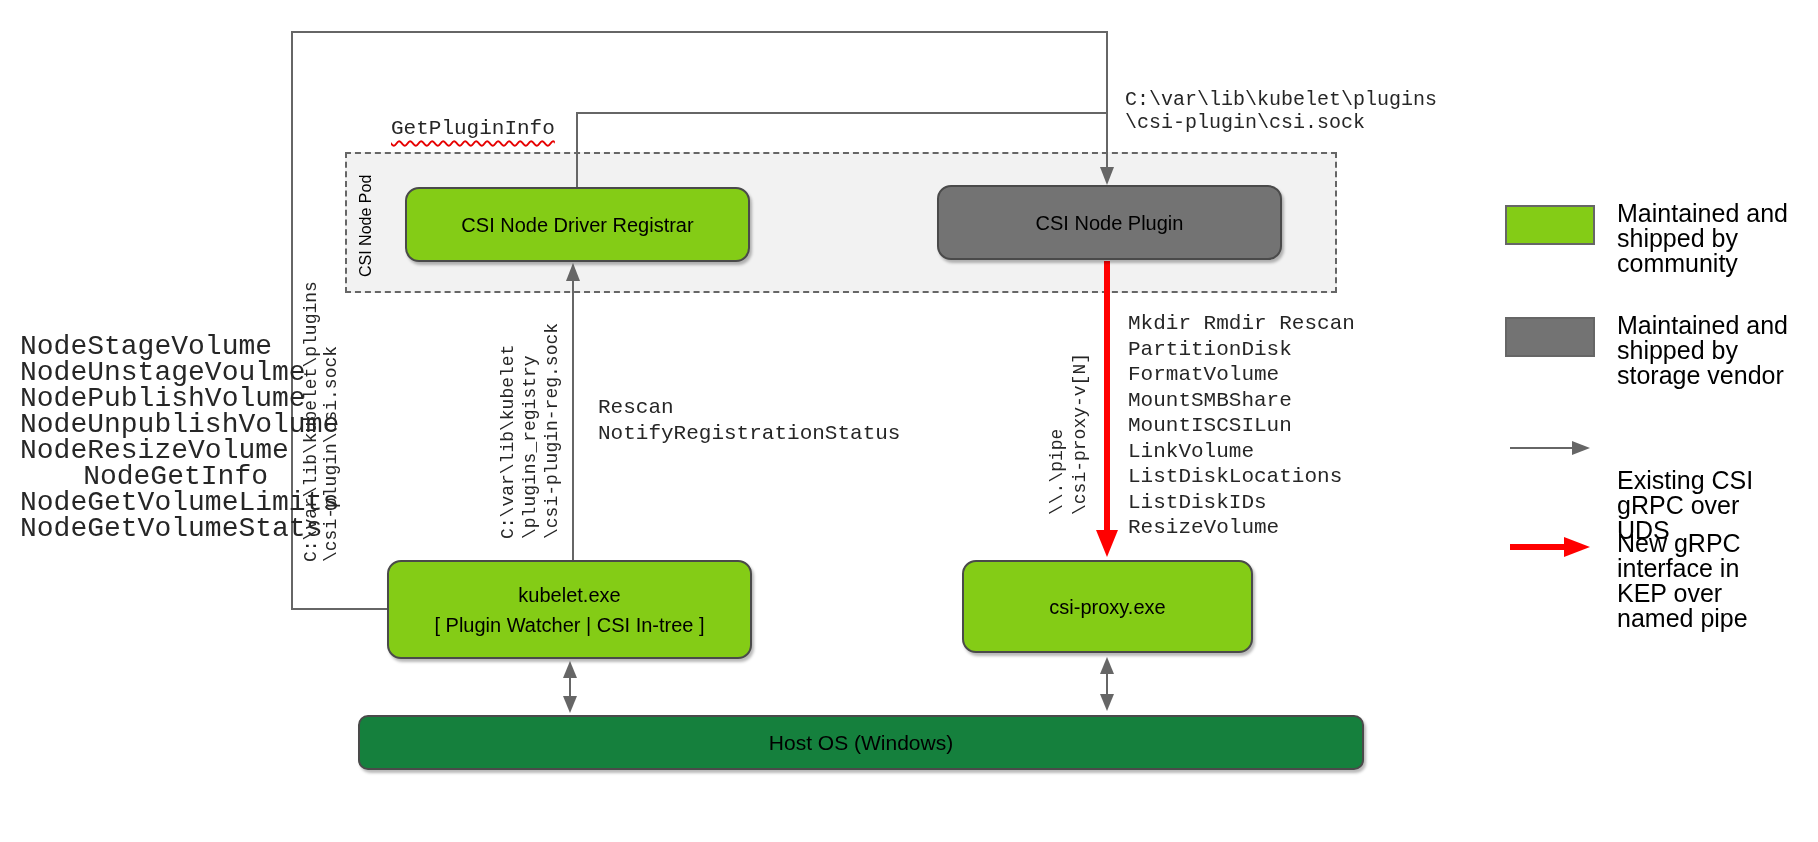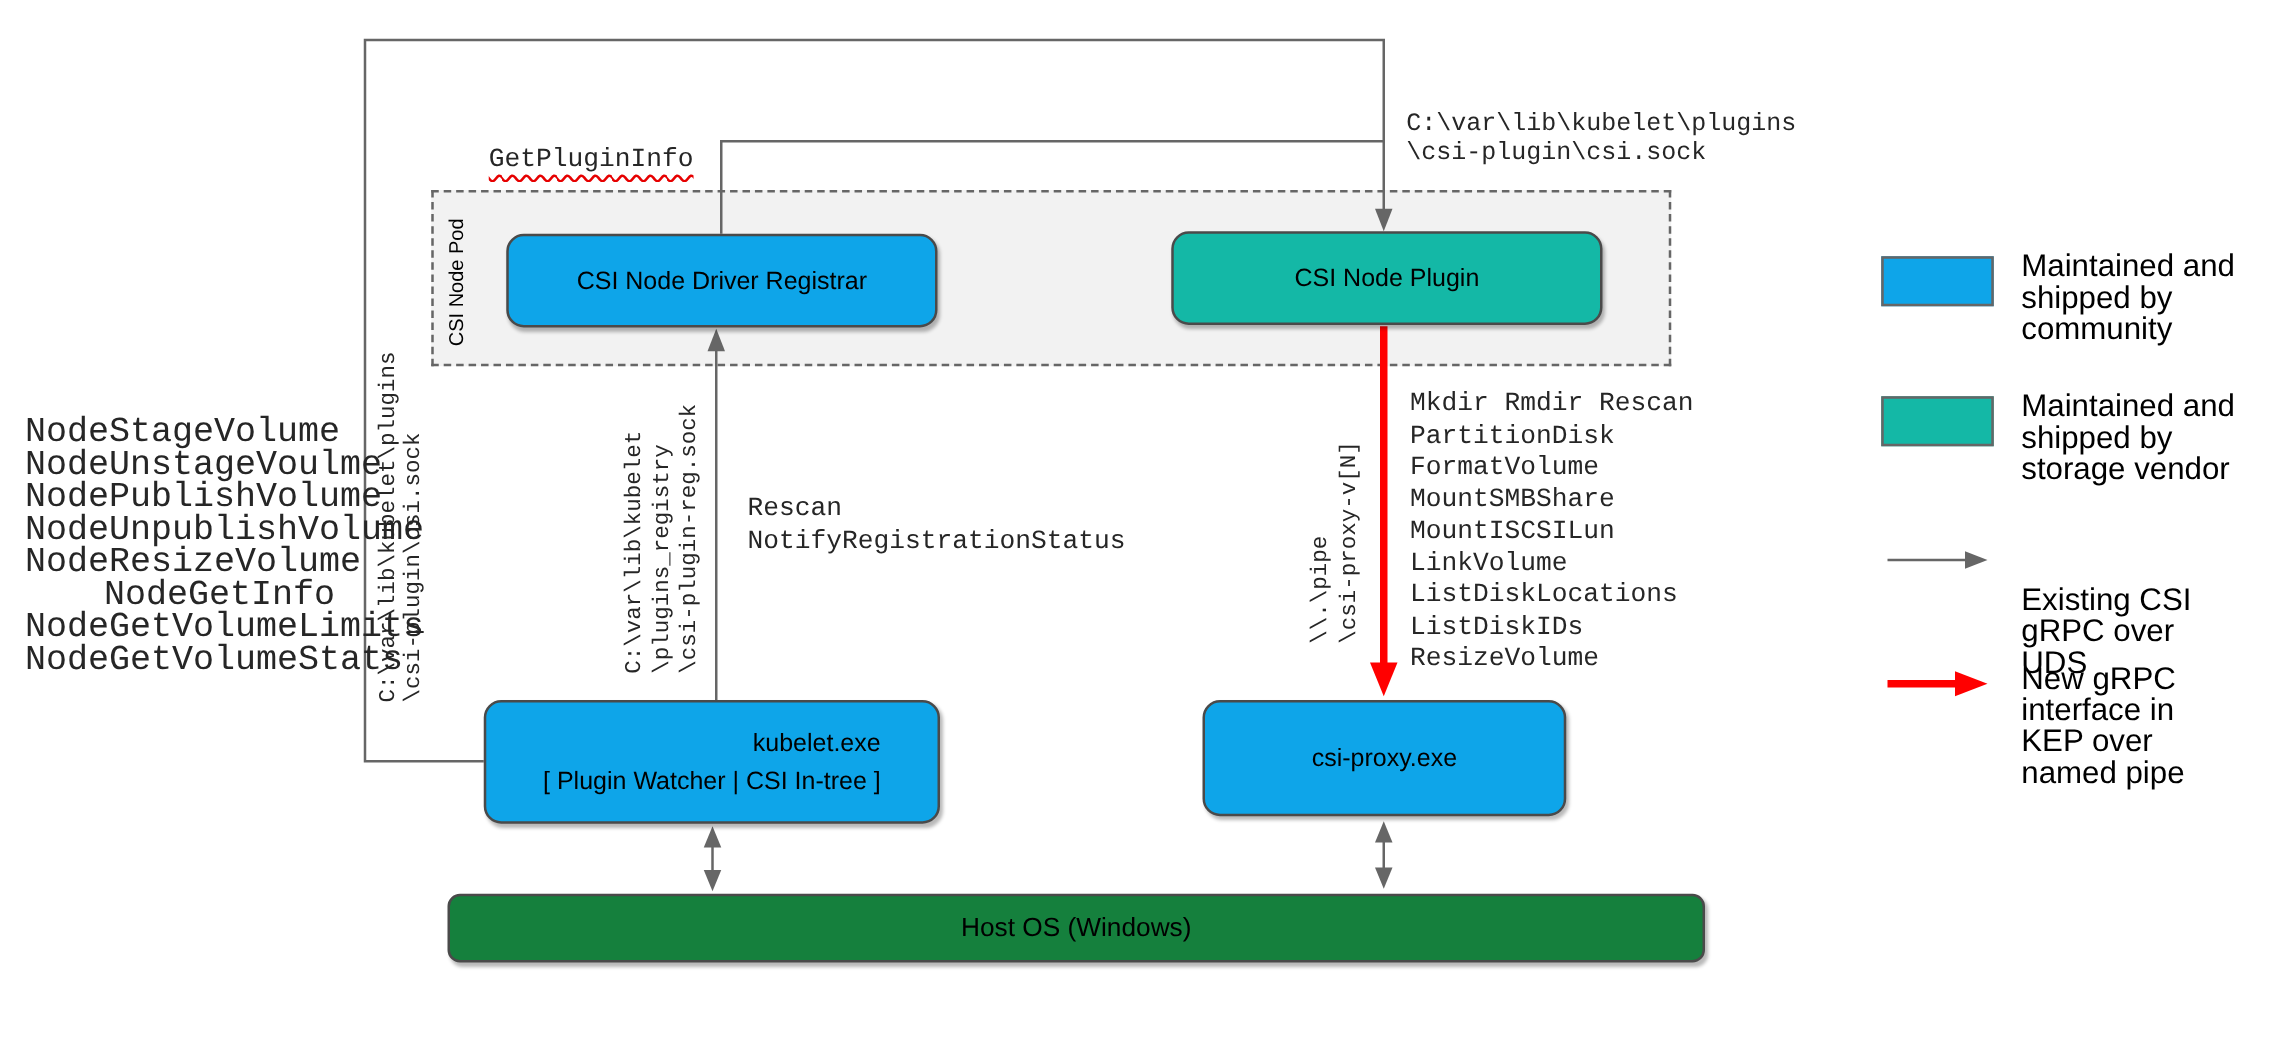--- a/index.html
+++ b/index.html
@@ -8,22 +8,22 @@
   .abs{position:absolute;}
   .mono{font-family:"Liberation Mono","DejaVu Sans Mono",monospace;color:#262626;}
   .pre{white-space:pre;}
   
   .pod{left:345px;top:152px;width:992px;height:141px;background:#f2f2f2;
        border:2px dashed #666666;box-sizing:border-box;}
   
   .nodebox{display:flex;align-items:center;justify-content:center;text-align:center;
            border:2px solid #4a4a4a;border-radius:14px;box-sizing:border-box;
            font-size:20px;color:#000;box-shadow:2px 3px 3px rgba(0,0,0,0.28);line-height:30px;}
-  .green{background:#0ea5e9;text-align:right;}
-  .yellow{background:#14b8a6;}
+  .green{background:#84cc16;}
+  .yellow{background:#737373;}
   .blue{background:#15803d;}
   .box-registrar{left:405px;top:187px;width:345px;height:75px;}
   .box-plugin{left:937px;top:185px;width:345px;height:75px;}
   .box-kubelet{left:387px;top:560px;width:365px;height:99px;}
   .box-proxy{left:962px;top:560px;width:291px;height:93px;}
   .box-host{left:358px;top:715px;width:1006px;height:55px;border-radius:10px;font-size:21px;}
   
   .rot{transform:rotate(-90deg);transform-origin:0 0;display:inline-block;white-space:pre;}
   .podlabel{font-size:16px;color:#000;line-height:20px;}
   .vpath{font-size:18px;line-height:21px;}

